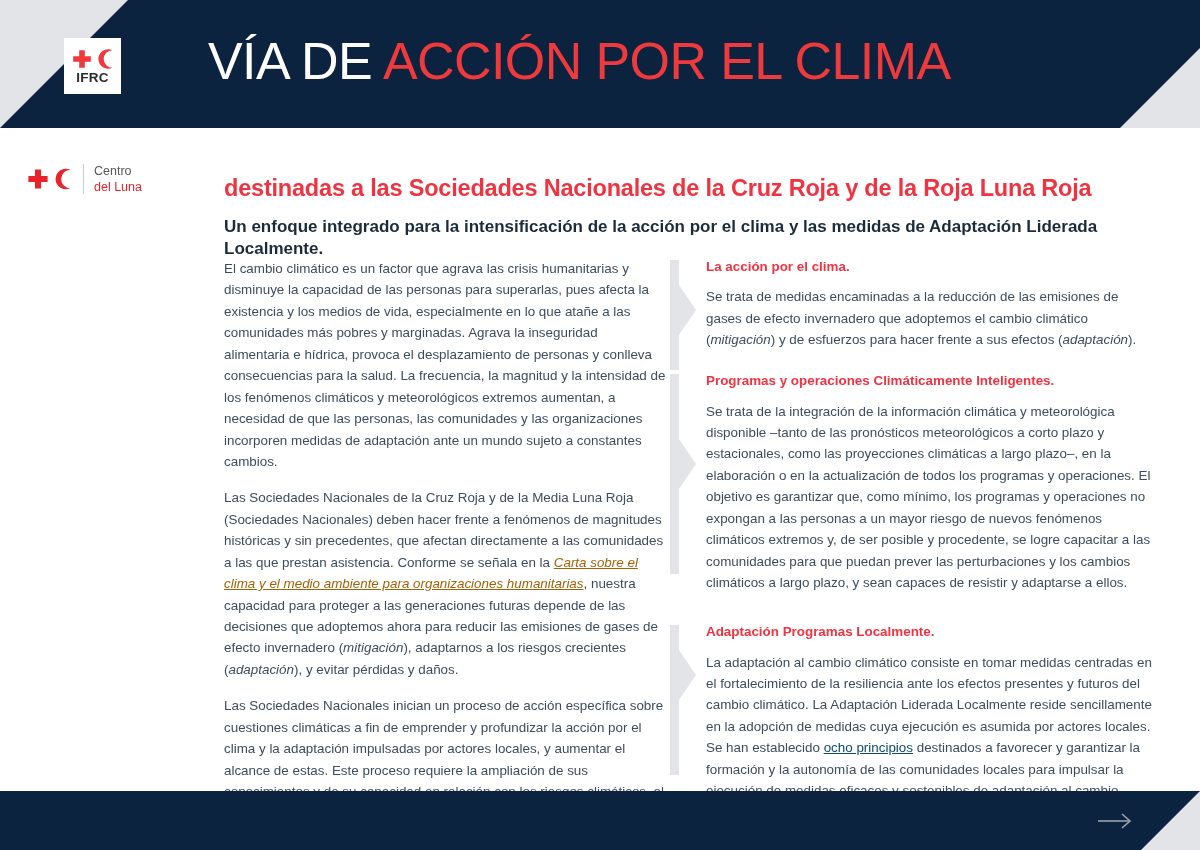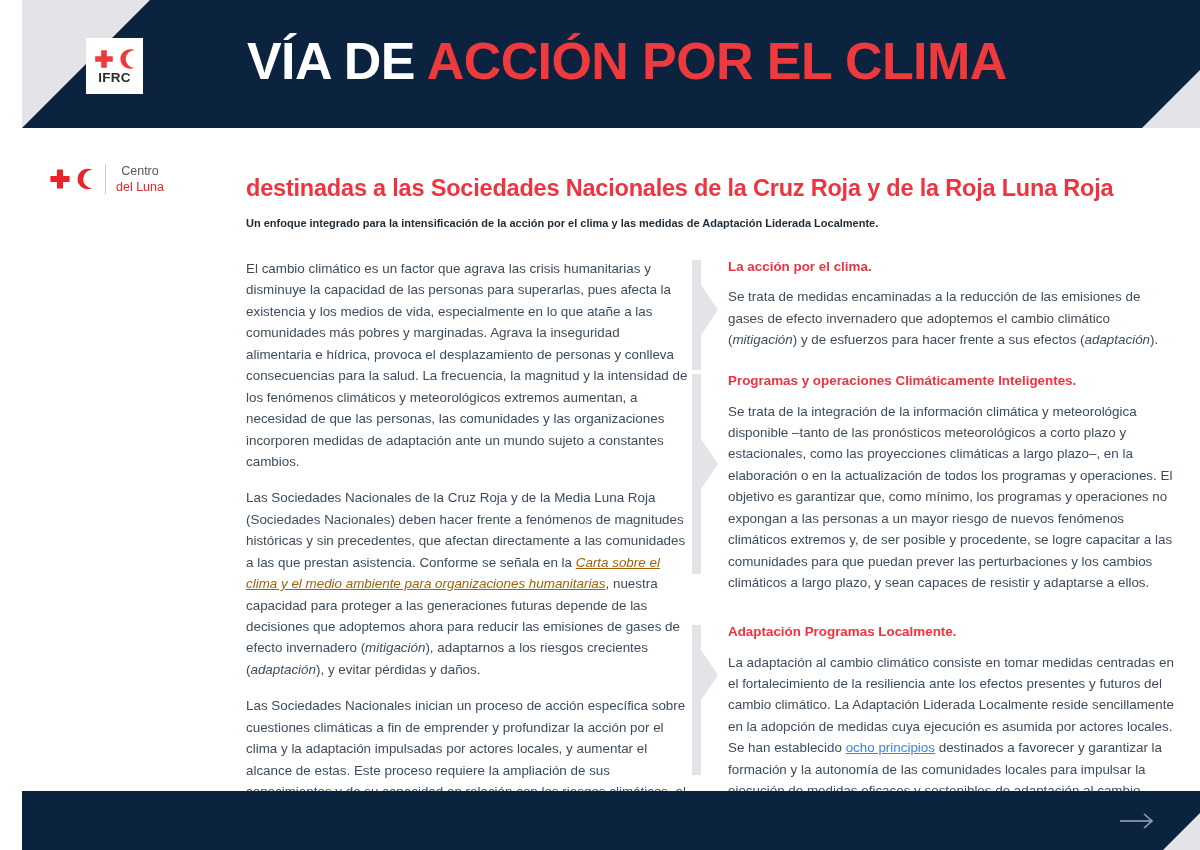--- a/index.html
+++ b/index.html
@@ -10,21 +10,20 @@
     background: #ffffff;
     font-family: "Liberation Sans", sans-serif;
     overflow: hidden;
   }
 
   .page {
     position: relative;
     width: 1002px;
     height: 850px;
     background: #ffffff;
-    margin-left: 22px;
   }
 
   
   .header {
     position: absolute;
     top: 0; left: 0;
     width: 1200px;
     height: 128px;
     background: #0c2340;
     overflow: hidden;
@@ -64,39 +63,38 @@
   .ifrc-wordmark {
     font-size: 13.5px;
     font-weight: bold;
     letter-spacing: 0.3px;
     color: #2b2b2b;
     line-height: 1;
   }
 
   .header-title {
     position: absolute;
-    left: 225px;
+    left: 208px;
     top: 34px;
     font-size: 52px;
-    font-weight: bold;
+    font-weight: normal;
     letter-spacing: -0.6px;
     line-height: 1.05;
     white-space: nowrap;
   }
   .ht-white { color: #ffffff; }
   .ht-red   { color: #ee3a3c; }
 
   
   .cc-logo {
     position: absolute;
     left: 26px; top: 163px;
     display: flex;
     align-items: center;
     gap: 10px;
-    text-align: center;
   }
   .cc-marks {
     display: flex;
     align-items: center;
     gap: 2px;
   }
   .cc-divider {
     width: 1px;
     height: 30px;
     background: #c9ccd1;
@@ -118,21 +116,21 @@
     font-size: 23.5px;
     font-weight: bold;
     letter-spacing: -0.2px;
     line-height: 1.2;
   }
   .doc-subtitle {
     position: absolute;
     left: 224px; top: 216px;
     width: 930px;
     color: #1c2b3a;
-    font-size: 11px;
+    font-size: 17px;
     font-weight: bold;
     line-height: 1.3;
   }
 
   
   .col-left {
     position: absolute;
     left: 224px; top: 258px;
     width: 442px;
   }
@@ -149,21 +147,21 @@
     margin-bottom: 15px;
   }
   .para:last-child { margin-bottom: 0; }
 
   .link {
     color: #a16207;
     text-decoration: underline;
     font-style: italic;
   }
   .link-plain {
-    color: #3b82f6;
+    color: #0c4a6e;
     text-decoration: underline;
     font-style: normal;
   }
   em { font-style: italic; }
 
   
   .rc-section { position: relative; margin-bottom: 18px; }
   .rc-section:last-child { margin-bottom: 0; }
 
   .rc-chevron {

